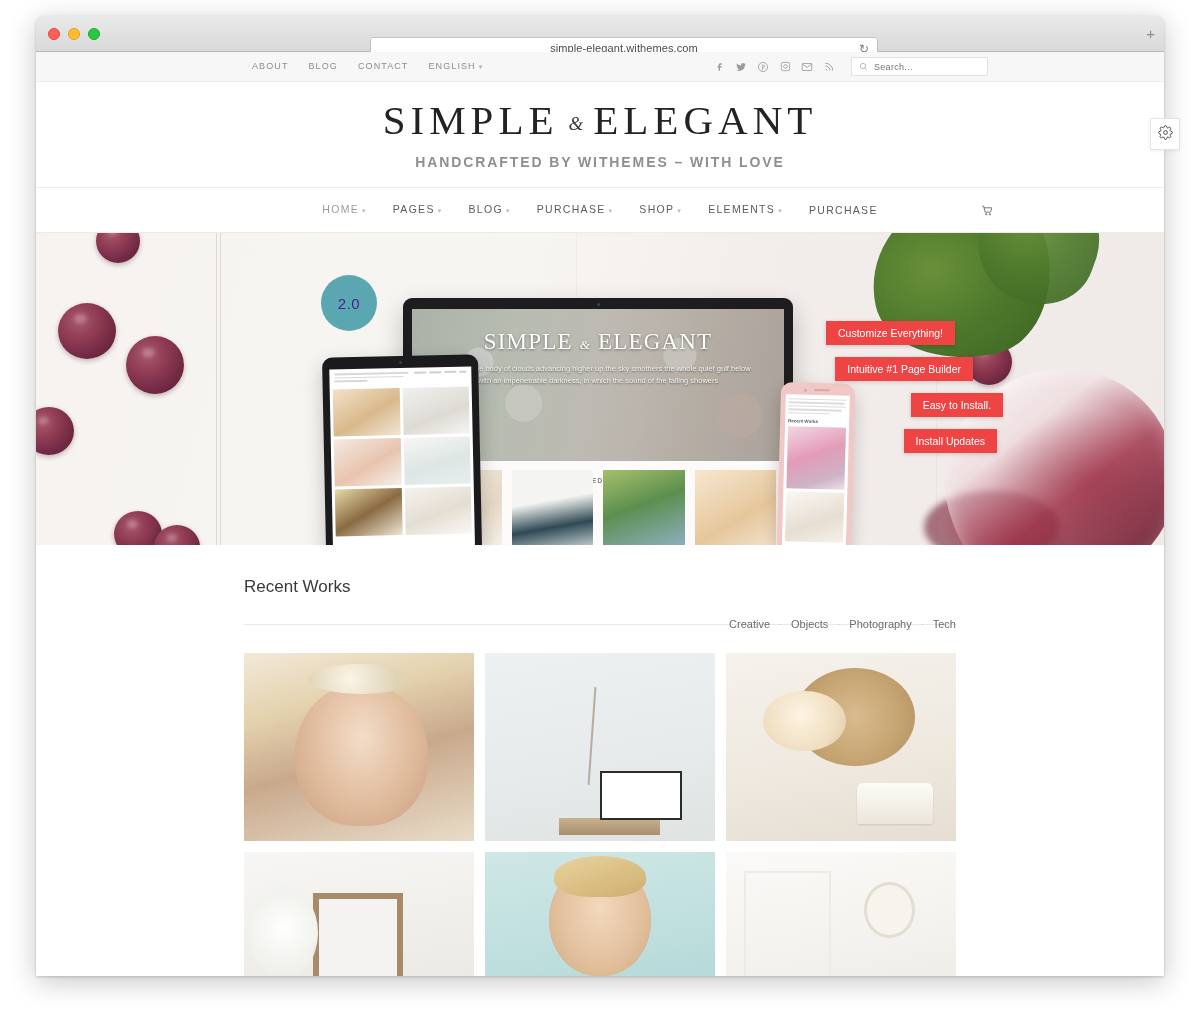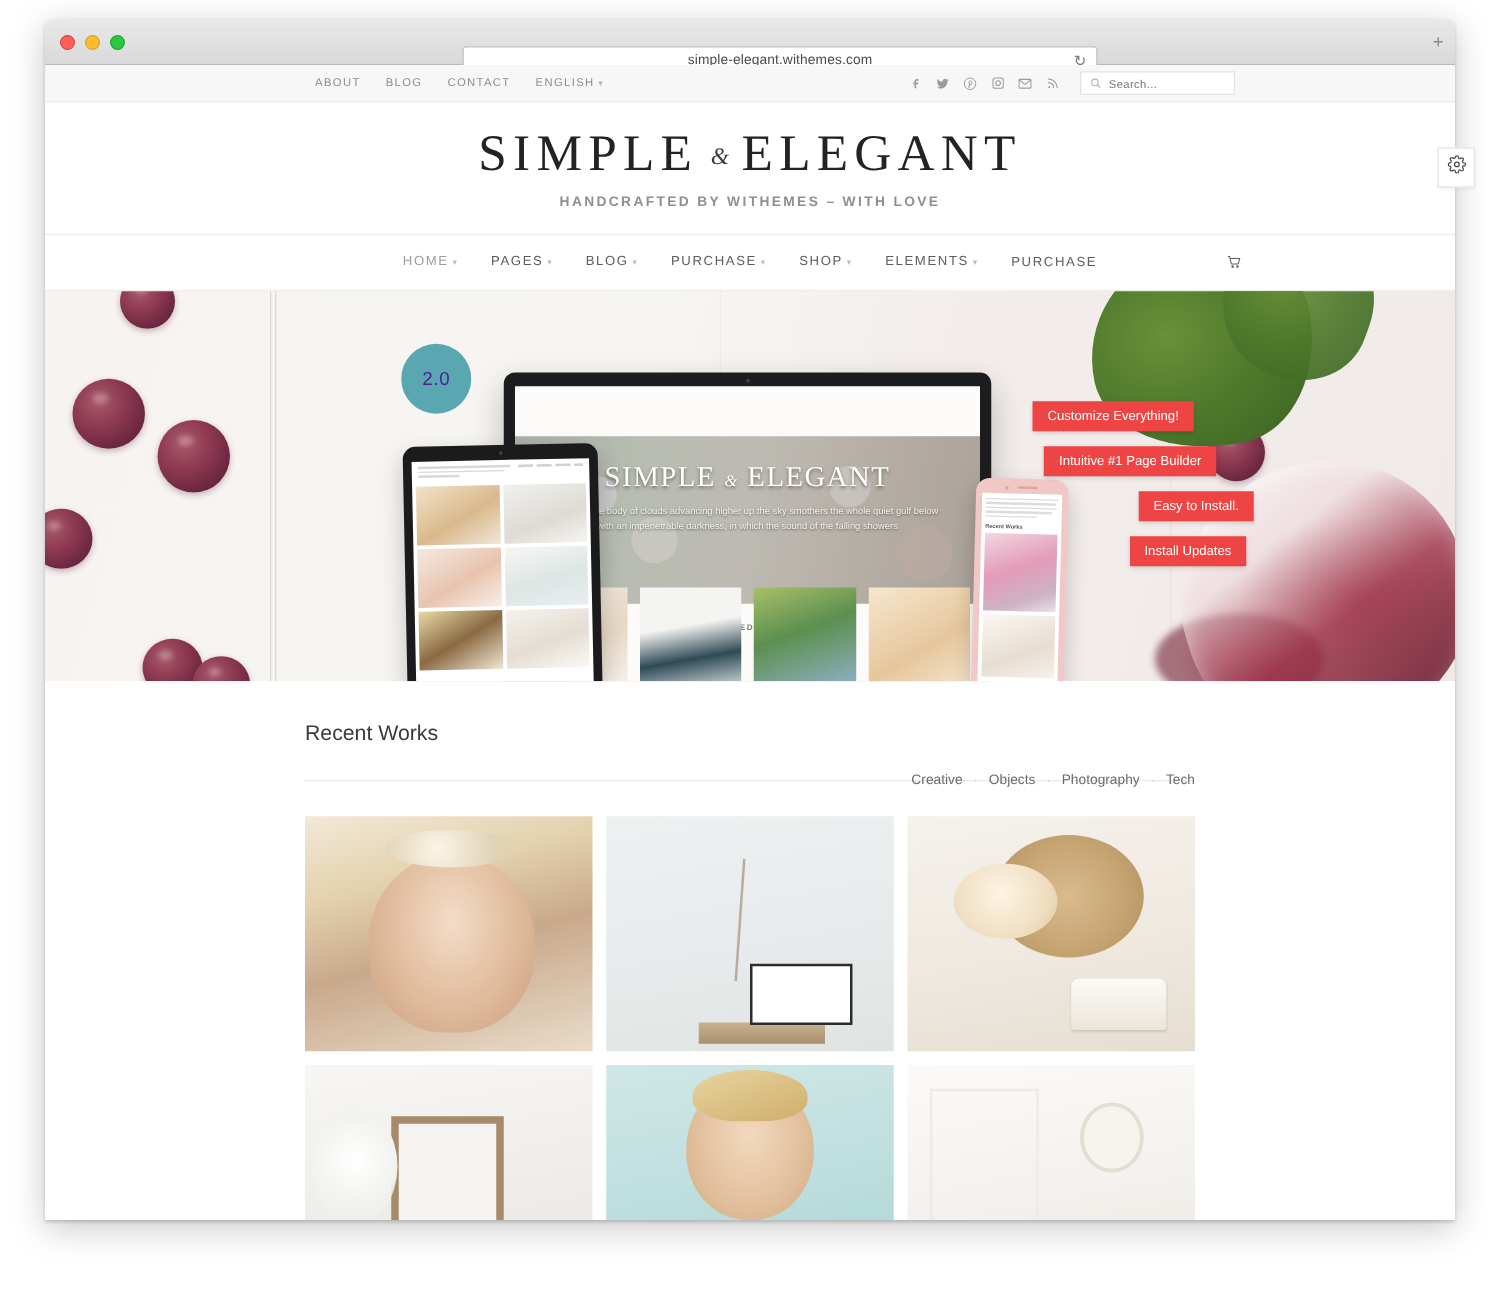--- a/index.html
+++ b/index.html
@@ -114,21 +114,21 @@
   }
   .soc {
     width: 12px; height: 12px;
     display: flex; align-items: center; justify-content: center;
     color: #9b9b9b;
   }
   .soc svg { display: block; }
 
   .search-box {
     margin-left: 6px;
-    width: 124px;
+    width: 137px;
     height: 19px;
     background: #ffffff;
     border: 1px solid #e2e2e2;
     display: flex;
     align-items: center;
     padding: 0 7px;
     gap: 6px;
   }
   .search-box .mag { color: #b3b3b3; display:flex; }
   .search-input {
@@ -166,21 +166,21 @@
   .logo .amp {
     font-style: italic;
     font-size: 19px;
     letter-spacing: 0;
     color: #3a3a3a;
     position: relative;
     top: 3px;
   }
   .tagline {
     margin-top: 13px;
-    font-size: 11px;
+    font-size: 14px;
     letter-spacing: 1.9px;
     color: #8f8f8f;
     font-weight: bold;
   }
 
   
   .main-nav {
     height: 45px;
     background: #ffffff;
     border-bottom: 1px solid #ebebeb;
@@ -329,25 +329,24 @@
     background: #41414a;
   }
   .laptop-screen {
     width: 100%;
     height: 239px;
     background: #fcfbfa;
     overflow: hidden;
     position: relative;
   }
   .ls-hero {
-    height: 134px;
+    height: 152px;
     position: relative;
     background:
       linear-gradient(100deg, #cfd8cc 0%, #dfe4d8 25%, #e8e2da 50%, #ddd2c8 75%, #cfc3bb 100%);
-    margin-top: 40px;
   }
   .ls-hero::before {
     content:"";
     position:absolute; inset:0;
     background:
       radial-gradient(circle at 18% 35%, rgba(255,255,255,0.75) 0 14px, transparent 15px),
       radial-gradient(circle at 30% 62%, rgba(250,248,240,0.7) 0 18px, transparent 19px),
       radial-gradient(circle at 72% 30%, rgba(255,252,246,0.6) 0 16px, transparent 17px),
       radial-gradient(circle at 88% 70%, rgba(228,205,195,0.65) 0 22px, transparent 23px);
   }

